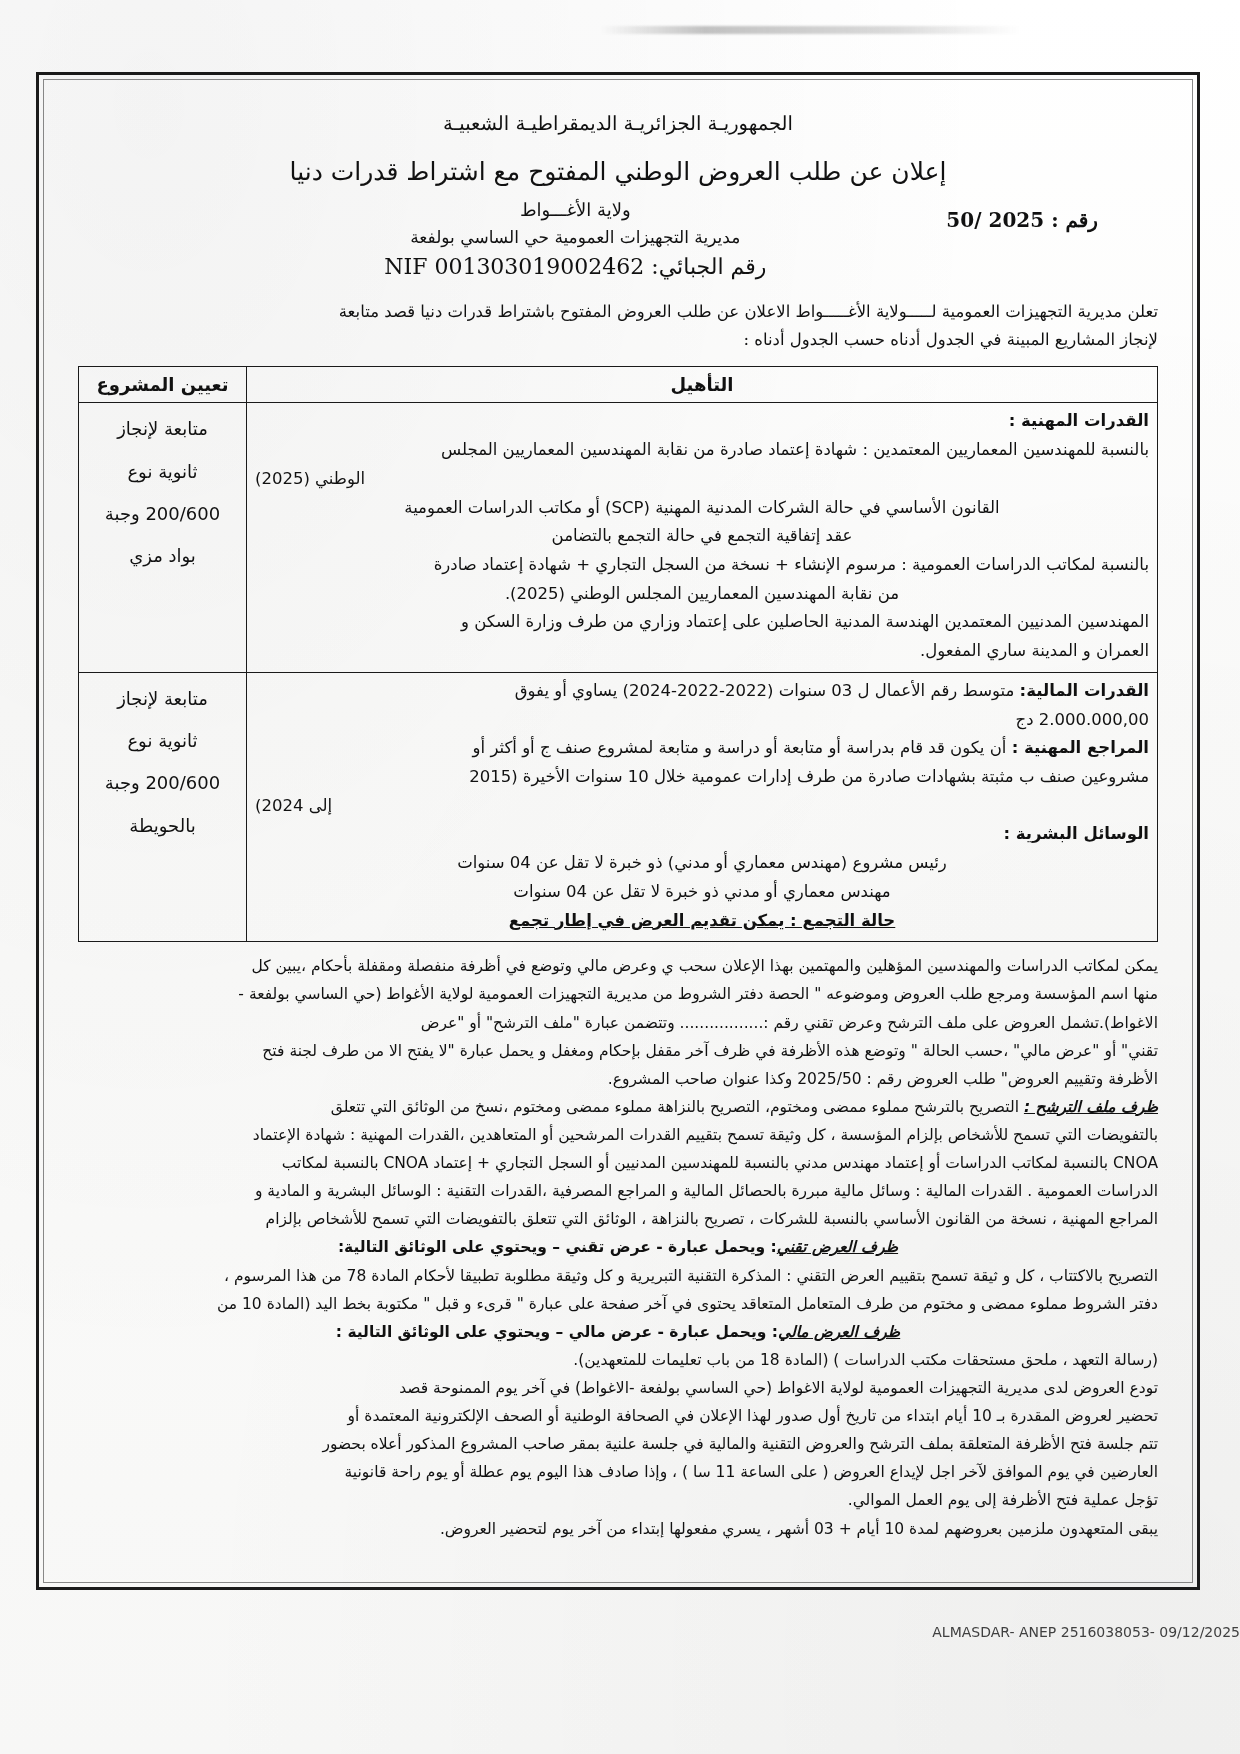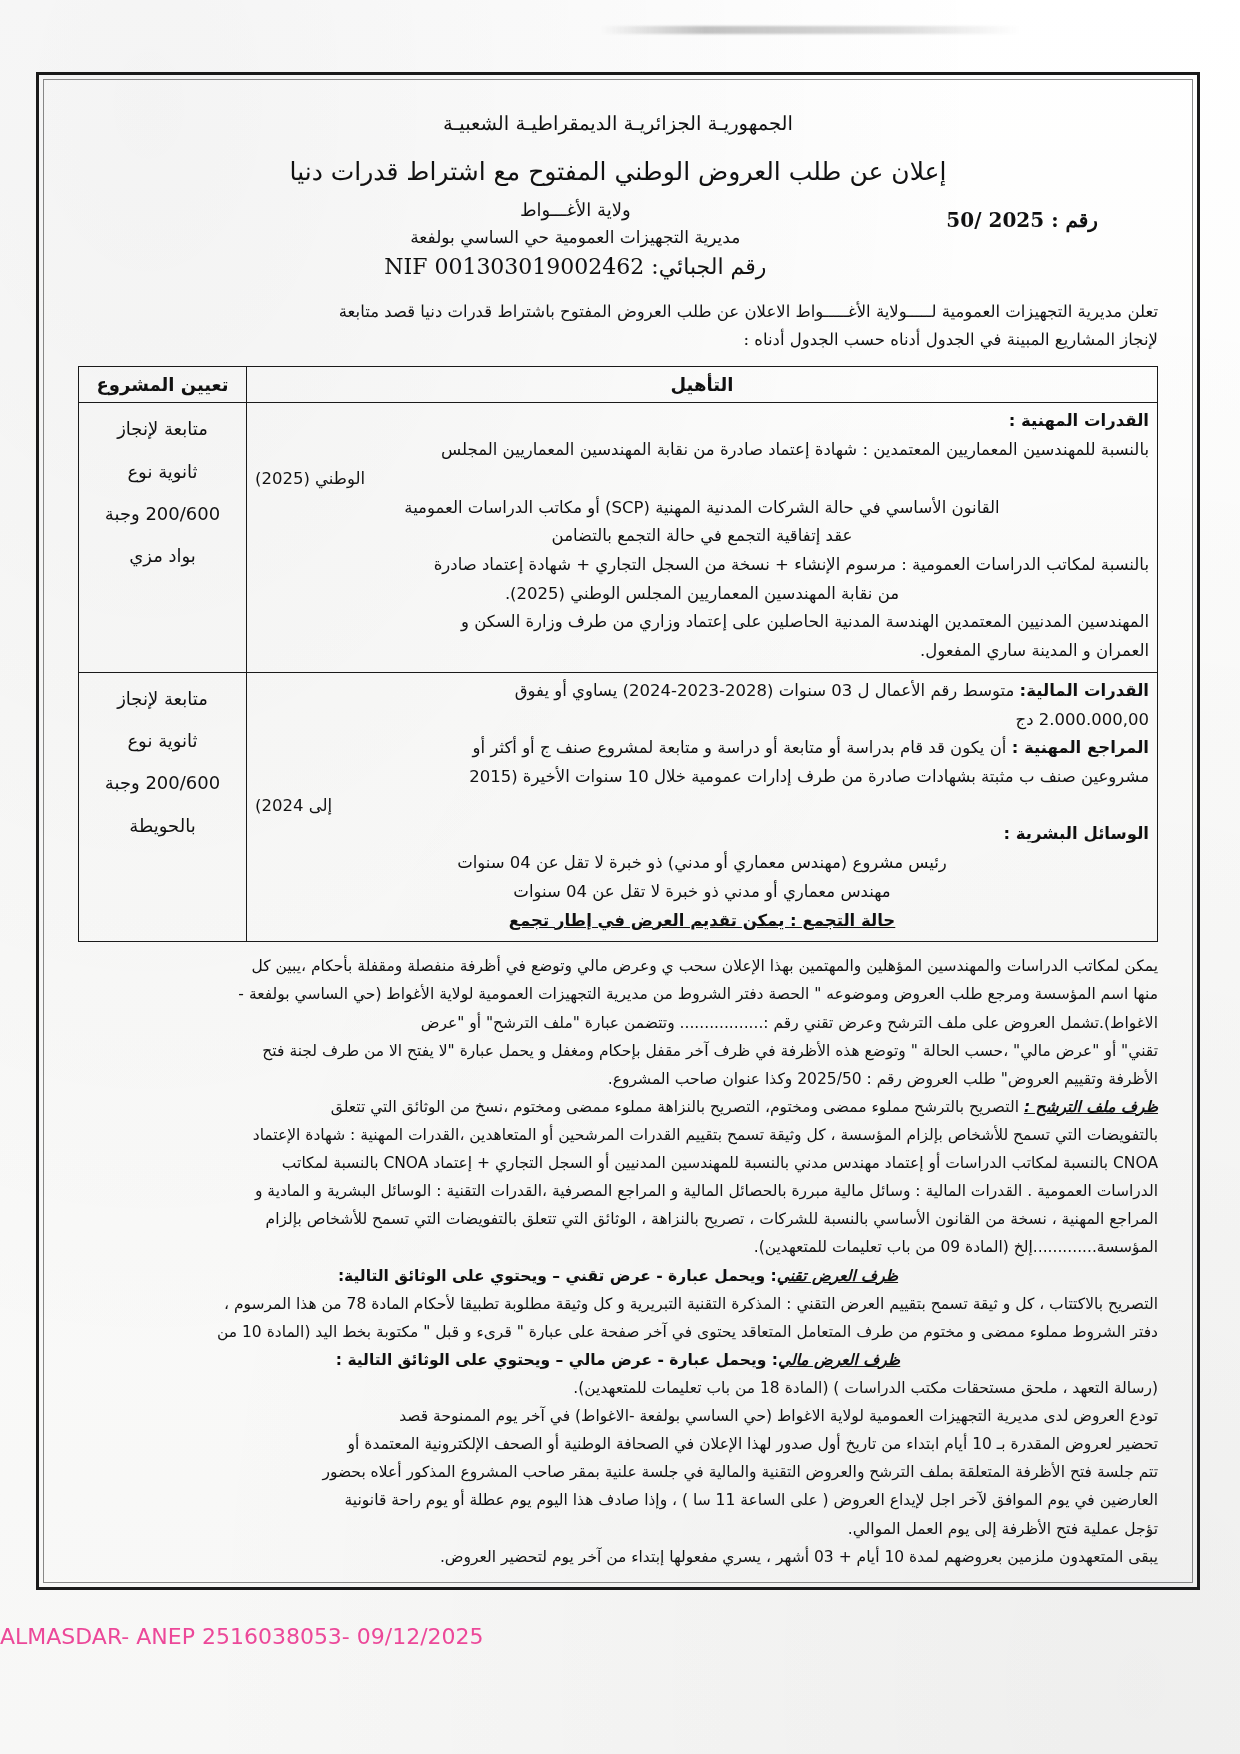--- a/index.html
+++ b/index.html
@@ -169,25 +169,25 @@
     text-decoration: underline;
   }
   .b { font-weight: bold; }
 
   
   .footer {
     position: absolute;
     left: 0;
     right: 0;
     top: 1624px;
-    text-align: left;
-    font-size: 22px;
+    text-align: right;
+    font-size: 14px;
     direction: ltr;
     font-family: "DejaVu Sans", "Liberation Sans", sans-serif;
-    color: #ec4899;
+    color: #404040;
   }
 </style>
 </head>
 <body>
 
 <div class="page">
   <div class="scan-tint"></div>
   <div class="top-smudge"></div>
 
   <div class="frame">
@@ -246,21 +246,21 @@
             </td>
             <td class="proj">
               <div>متابعة لإنجاز</div>
               <div>ثانوية نوع</div>
               <div>200/600 وجبة</div>
               <div>بواد مزي</div>
             </td>
           </tr>
           <tr>
             <td class="qual">
-              <div class="q-line" style="text-align: justify;"><span class="q-head">القدرات المالية:</span><span> متوسط رقم الأعمال ل 03 سنوات (2028-2023-2024) يساوي أو يفوق</span></div>
+              <div class="q-line" style="text-align: justify;"><span class="q-head">القدرات المالية:</span><span> متوسط رقم الأعمال ل 03 سنوات (2022-2022-2024) يساوي أو يفوق</span></div>
               <div class="q-line" style="text-align: right;">2.000.000,00 دج</div>
               <div class="q-line" style="text-align: justify;"><span class="q-head">المراجع المهنية :</span><span> أن يكون قد قام بدراسة أو متابعة أو دراسة و متابعة لمشروع صنف ج أو أكثر أو</span></div>
               <div class="q-line" style="text-align: justify;">مشروعين صنف ب مثبتة بشهادات صادرة من طرف إدارات عمومية خلال 10 سنوات الأخيرة (2015</div>
               <div class="q-line" style="text-align: left;">إلى 2024)</div>
               <div class="q-line q-head" style="text-align: right;">الوسائل البشرية :</div>
               <div class="q-line" style="text-align: center;">رئيس مشروع (مهندس معماري أو مدني) ذو خبرة لا تقل عن 04 سنوات</div>
               <div class="q-line" style="text-align: center;">مهندس معماري أو مدني ذو خبرة لا تقل عن 04 سنوات</div>
               <div class="q-line q-head u" style="text-align: center;">حالة التجمع : يمكن تقديم العرض في إطار تجمع</div>
             </td>
             <td class="proj">
@@ -284,21 +284,20 @@
       </div>
 
       <div class="p-just">
         <p>
           <span class="lead-head">ظرف ملف الترشح :</span><span> التصريح بالترشح مملوء ممضى ومختوم، التصريح بالنزاهة  مملوء ممضى ومختوم ،نسخ من الوثائق التي تتعلق</span>
         </p>
         <p>بالتفويضات التي تسمح للأشخاص بإلزام المؤسسة ، كل وثيقة تسمح بتقييم القدرات المرشحين أو المتعاهدين ،القدرات المهنية : شهادة الإعتماد</p>
         <p>CNOA بالنسبة لمكاتب الدراسات  أو إعتماد مهندس مدني بالنسبة للمهندسين المدنيين أو السجل التجاري + إعتماد CNOA بالنسبة لمكاتب</p>
         <p>الدراسات العمومية . القدرات المالية : وسائل مالية مبررة بالحصائل المالية و المراجع المصرفية ،القدرات التقنية : الوسائل البشرية و المادية و</p>
         <p>المراجع المهنية ، نسخة من القانون الأساسي بالنسبة للشركات ، تصريح بالنزاهة ، الوثائق التي تتعلق بالتفويضات التي تسمح للأشخاص بإلزام</p>
-        <p>المؤسسة.............إلخ (المادة 09 من باب تعليمات للمتعهدين).</p>
       </div>
 
       <div class="p-just">
         <p class="p-center">
           <span class="lead-head">ظرف العرض تقني</span><span class="b">: ويحمل عبارة - عرض تقني – ويحتوي على الوثائق التالية:</span>
         </p>
         <p>التصريح بالاكتتاب ، كل و ثيقة تسمح بتقييم العرض التقني : المذكرة التقنية التبريرية و كل وثيقة مطلوبة تطبيقا لأحكام المادة 78 من هذا المرسوم ،</p>
         <p>دفتر الشروط مملوء ممضى و مختوم من طرف المتعامل المتعاقد يحتوى في آخر صفحة على عبارة " قرىء و قبل " مكتوبة بخط اليد (المادة 10 من</p>
       </div>
 

